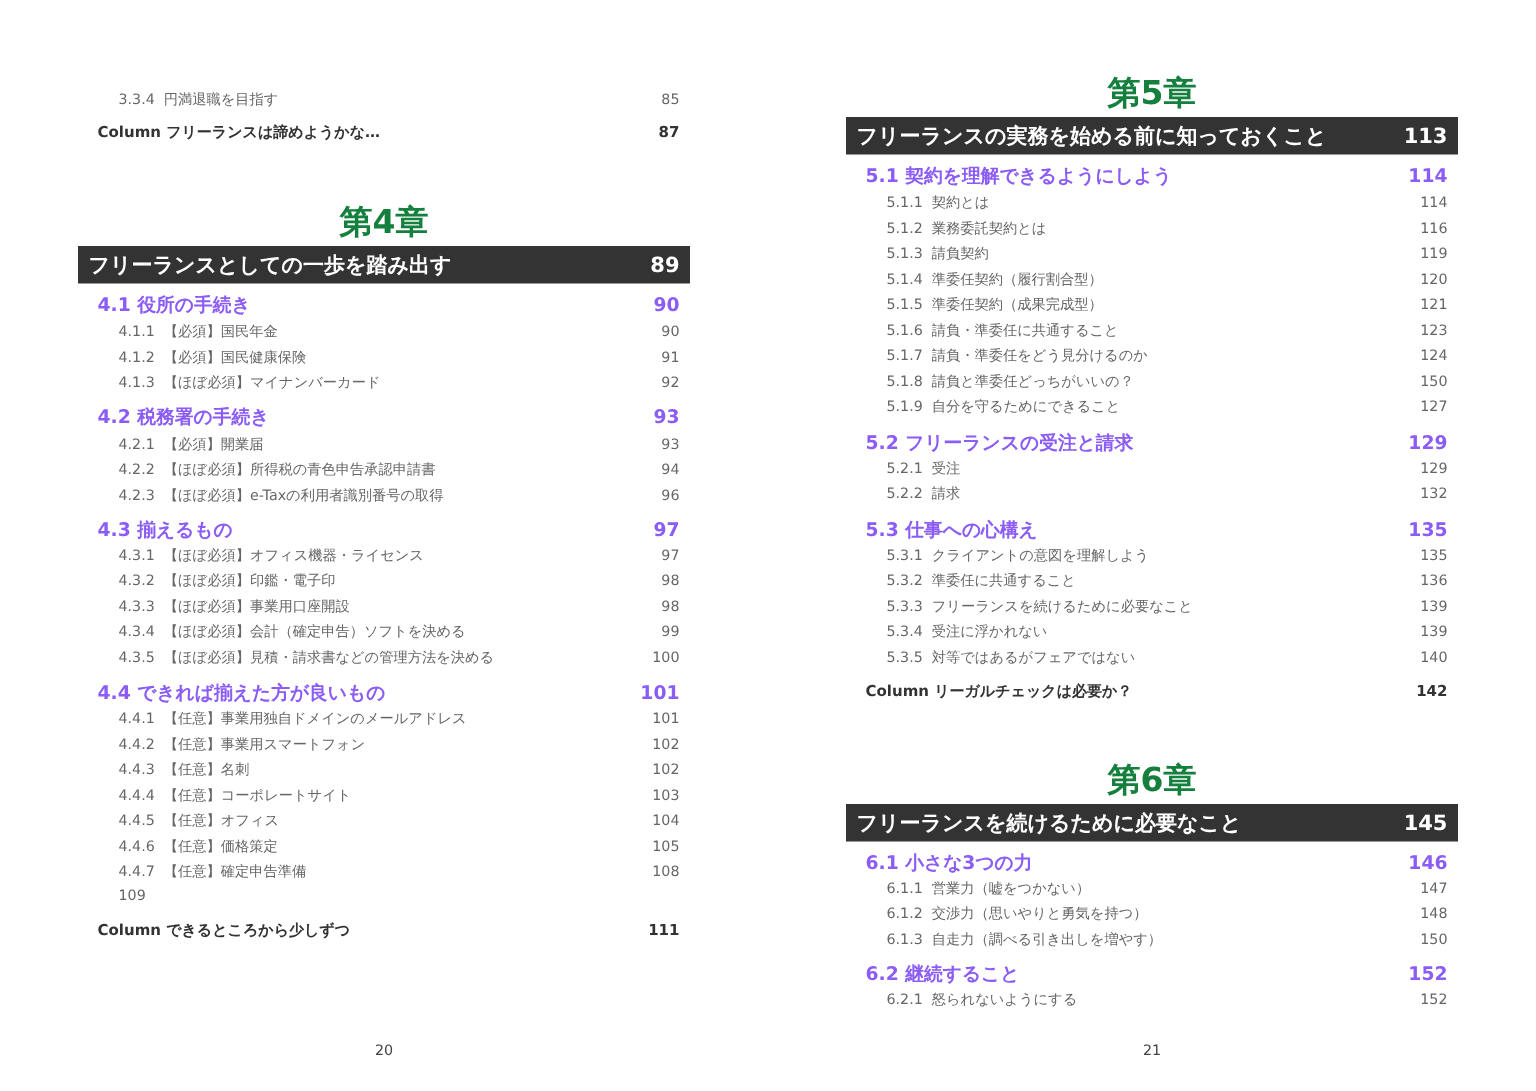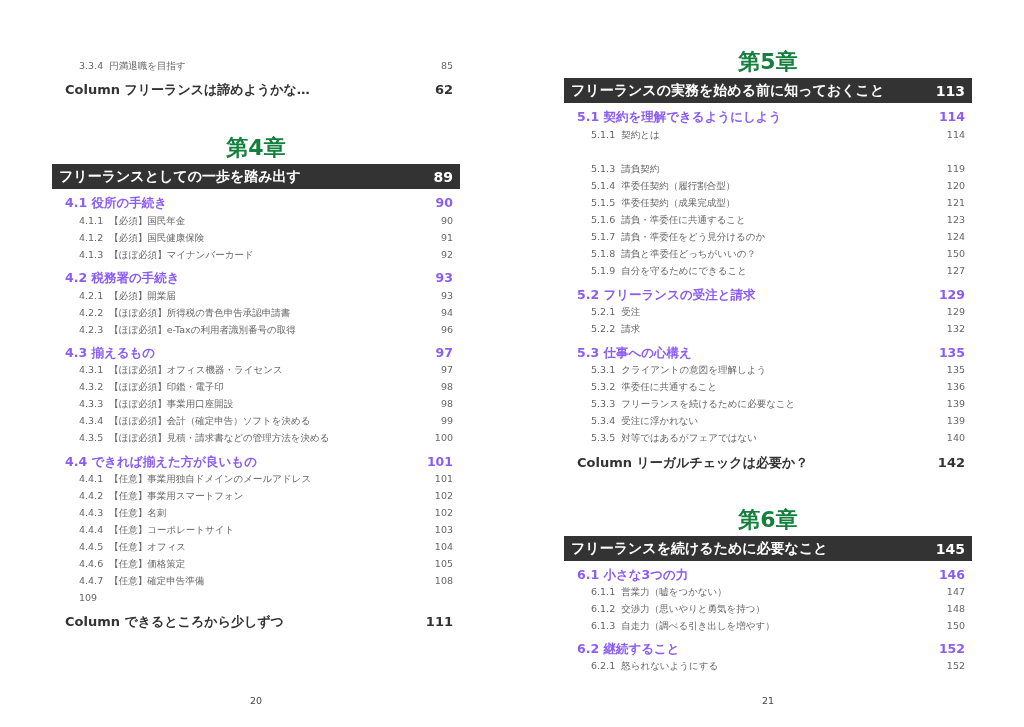--- a/index.html
+++ b/index.html
@@ -10,41 +10,41 @@
   .page { position: absolute; top: 0; height: 727px; }
   .page.left { left: 52px; width: 408px; }
   .page.right { left: 564px; width: 408px; }
 
   .row { position: absolute; left: 0; right: 0; display: flex; justify-content: space-between; align-items: baseline; white-space: nowrap; }
   .row .pg { text-align: right; }
 
   .sub { font-size: 9.5px; color: #666666; padding-left: 27px; padding-right: 7px; }
   .sub .num { margin-right: 6px; }
   .sec { font-size: 12.5px; font-weight: bold; color: #8b5cf6; padding-left: 13px; padding-right: 7px; }
-  .col { font-size: 13px; font-weight: bold; color: #333333; padding-left: 13px; padding-right: 7px; }
+  .col { font-size: 10px; font-weight: bold; color: #333333; padding-left: 13px; padding-right: 7px; }
 
   .chap-num { position: absolute; left: 0; right: 0; text-align: center; font-size: 22px; font-weight: bold; color: #15803d; }
   .chap-bar {
     position: absolute; left: 0; right: 0; height: 25px; background: #333333; color: #ffffff;
     display: flex; justify-content: space-between; align-items: center;
     font-size: 14px; font-weight: bold; padding: 0 7px; box-sizing: border-box;
   }
   .folio { position: absolute; bottom: 21px; font-size: 9.5px; color: #444444; }
 </style>
 </head>
 <body>
 
 <div class="page left">
   <div class="row sub" style="top:60px">
     <span><span class="num">3.3.4</span><span>円満退職を目指す</span></span>
     <span class="pg">85</span>
   </div>
   <div class="row col" style="top:81px">
     <span>Column フリーランスは諦めようかな…</span>
-    <span class="pg">62</span>
+    <span class="pg">87</span>
   </div>
 
   <div class="chap-num" style="top:133px">第4章</div>
   <div class="chap-bar" style="top:164px">
     <span>フリーランスとしての一歩を踏み出す</span>
     <span>89</span>
   </div>
 
   <div class="row sec" style="top:195px">
     <span>4.1 役所の手続き</span>
@@ -157,20 +157,24 @@
   </div>
 
   <div class="row sec" style="top:109px">
     <span>5.1 契約を理解できるようにしよう</span>
     <span class="pg">114</span>
   </div>
   <div class="row sub" style="top:129px">
       <span><span class="num">5.1.1</span><span>契約とは</span></span>
       <span class="pg">114</span>
     </div>
+  <div class="row sub" style="top:146px">
+      <span><span class="num">5.1.2</span><span>業務委託契約とは</span></span>
+      <span class="pg">116</span>
+    </div>
   <div class="row sub" style="top:163px">
       <span><span class="num">5.1.3</span><span>請負契約</span></span>
       <span class="pg">119</span>
     </div>
   <div class="row sub" style="top:180px">
       <span><span class="num">5.1.4</span><span>準委任契約（履行割合型）</span></span>
       <span class="pg">120</span>
     </div>
   <div class="row sub" style="top:197px">
       <span><span class="num">5.1.5</span><span>準委任契約（成果完成型）</span></span>

